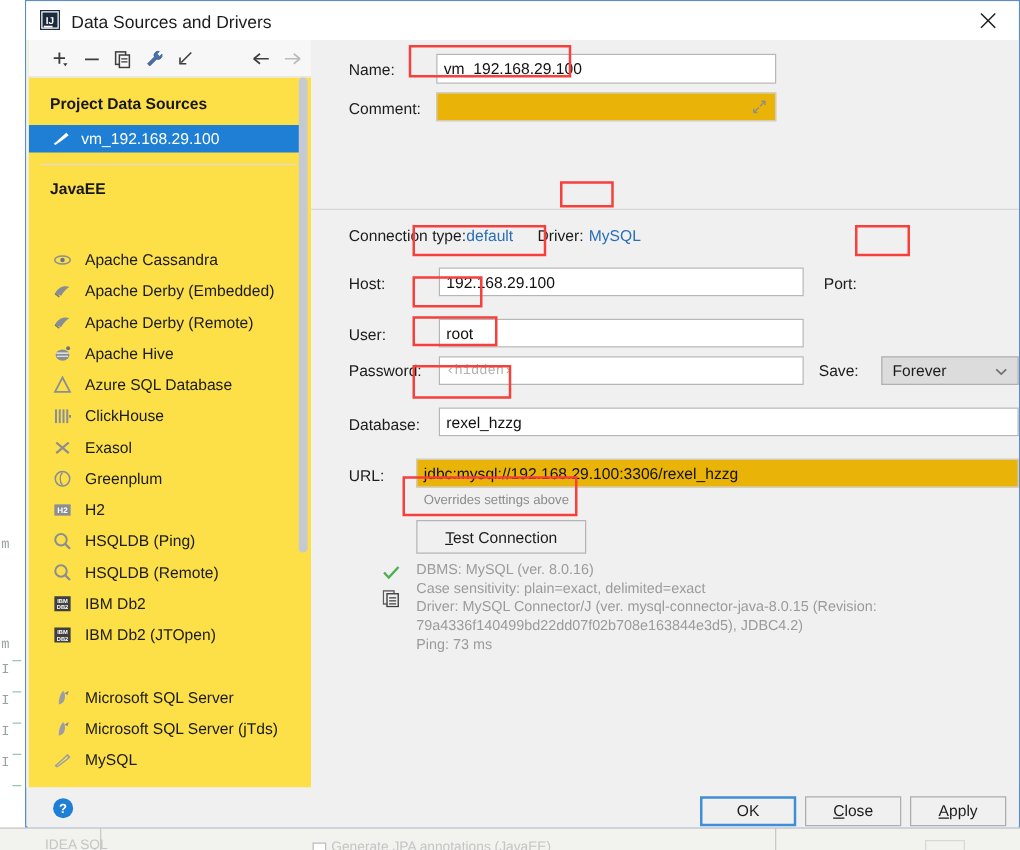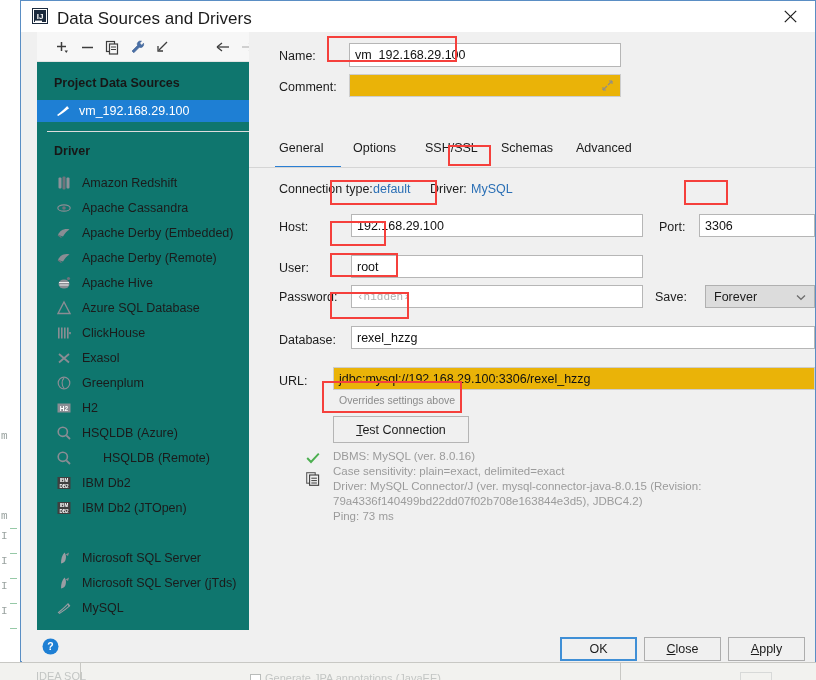--- a/index.html
+++ b/index.html
@@ -32,36 +32,36 @@
   }
   .titlebar {
     position: absolute; left:0; top:0; width: 794px; height: 31px;
     background: #ffffff;
     box-sizing: border-box;
   }
   .title-icon {
     position:absolute; left:11px; top:7px; width:16px; height:16px;
   }
   .title-text {
-    position:absolute; left:36px; top:8px; font-size:17px; color:#1c1c1c;
+    position:absolute; left:36px; top:8px; font-size:14px; color:#1c1c1c;
     white-space: nowrap;
   }
   .close-btn {
     position:absolute; right:4px; top:2px; width:42px; height:27px;
     display:flex; align-items:center; justify-content:center;
     cursor:pointer;
   }
   .close-btn svg { display:block; }
 
   .content { position:absolute; left:0; top:31px; width:794px; height:598px; background:#f0f0f0; }
 
   
   .leftpanel {
-    position:absolute; left:16px; top:0; width:226px; height:598px;
-    background:#0f766e;
+    position:absolute; left:2px; top:0; width:226px; height:598px;
+    background:#fde047;
     border-right:1px solid #ffffff;
   }
   .lp-toolbar { position:absolute; left:0; top:0; width:226px; height:30px; background:#f7f7f7; }
   .tb-icon { position:absolute; top:6px; width:18px; height:18px; cursor:pointer; display:flex; align-items:center; justify-content:center; }
   .lp-divider { position:absolute; left:0; top:29px; width:226px; height:1px; background:#e3e3e3; }
 
   .lp-scroll { position:absolute; left:0; top:30px; width:226px; height:568px; overflow:hidden; }
   .section-head {
     position:absolute; left:17px; font-weight:bold; font-size:12.5px; color:#171717;
     white-space:nowrap;
@@ -248,32 +248,22 @@
               <svg width="16" height="14" viewBox="0 0 16 14">
                 <path d="M2 11 C5 8.5 8 6 12 2.2 L13.6 4.4 C10 7.6 6.4 10 3.2 12 Z" fill="#ffffff"></path>
                 <path d="M12 2 L14 4.3 L12.4 5.2 Z" fill="#ffffff"></path>
               </svg>
             </span>
             <span class="ds-label">vm_192.168.29.100</span>
           </div>
 
           <div class="ds-sep" style="top:69px;"></div>
 
-          <div class="section-head" style="top:82px;">Driver</div>
-
-          <div class="drv-item" style="top:108px;">
-            <span class="drv-icon">
-              <svg width="16" height="16" viewBox="0 0 16 16">
-                <rect x="2.5" y="2.5" width="3" height="11" rx="1" fill="#8e9199"></rect>
-                <rect x="6.5" y="1.5" width="3" height="13" rx="1" fill="#6f737c"></rect>
-                <rect x="10.5" y="2.5" width="3" height="11" rx="1" fill="#8e9199"></rect>
-              </svg>
-            </span>
-            <span class="drv-label">Amazon Redshift</span>
-          </div>
+          <div class="section-head" style="top:82px;">JavaEE</div>
+
 
           <div class="drv-item" style="top:158px;">
             <span class="drv-icon">
               <svg width="16" height="16" viewBox="0 0 16 16">
                 <path d="M2 10 C4 5 9 3 13.5 4.5 C11 6 9 8 7 11.5 Z" fill="#8a8d94"></path>
                 <path d="M2 10 L5.5 12.5" stroke="#6f737c" stroke-width="1.2"></path>
               </svg>
             </span>
             <span class="drv-label">Apache Derby (Embedded)</span>
           </div>
@@ -361,24 +351,24 @@
             <span class="drv-label">H2</span>
           </div>
 
           <div class="drv-item" style="top:358px;">
             <span class="drv-icon">
               <svg width="16" height="16" viewBox="0 0 16 16">
                 <circle cx="6.8" cy="6.8" r="4.6" fill="none" stroke="#8a8d94" stroke-width="1.6"></circle>
                 <line x1="10.3" y1="10.3" x2="14" y2="14" stroke="#8a8d94" stroke-width="1.8"></line>
               </svg>
             </span>
-            <span class="drv-label">HSQLDB (Azure)</span>
-          </div>
-
-          <div class="drv-item" style="top:383px;gap:21px;">
+            <span class="drv-label">HSQLDB (Ping)</span>
+          </div>
+
+          <div class="drv-item" style="top:383px;">
             <span class="drv-icon">
               <svg width="16" height="16" viewBox="0 0 16 16">
                 <circle cx="6.8" cy="6.8" r="4.6" fill="none" stroke="#8a8d94" stroke-width="1.6"></circle>
                 <line x1="10.3" y1="10.3" x2="14" y2="14" stroke="#8a8d94" stroke-width="1.8"></line>
               </svg>
             </span>
             <span class="drv-label">HSQLDB (Remote)</span>
           </div>
 
           <div class="drv-item" style="top:408px;">
@@ -452,43 +442,32 @@
         </div>
         <span class="expand-icon" style="left:353px; top:48px;">
           <svg width="11" height="11" viewBox="0 0 11 11">
             <path d="M10 1 L6 5" stroke="#8d8d8d" stroke-width="1.1"></path>
             <path d="M10 1 L7 1 M10 1 L10 4" stroke="#8d8d8d" stroke-width="1.1"></path>
             <path d="M1 10 L5 6" stroke="#8d8d8d" stroke-width="1.1"></path>
             <path d="M1 10 L4 10 M1 10 L1 7" stroke="#8d8d8d" stroke-width="1.1"></path>
           </svg>
         </span>
 
-        <div class="tabs">
-          <span class="tab" style="left:0px;">General</span>
-          <span class="tab" style="left:74px;">Options</span>
-          <span class="tab" style="left:146px;">SSH/SSL</span>
-          <span class="tab" style="left:222px;">Schemas</span>
-          <span class="tab" style="left:297px;">Advanced</span>
-          <span class="tab-underline" style="left:-4px; width:66px;"></span>
-        </div>
         <div class="tabs-baseline"></div>
 
         <span class="form-label" style="left:30px; top:150px;">Connection type:</span>
         <span class="form-label link" style="left:124px; top:150px;">default</span>
         <span class="form-label" style="left:181px; top:150px;">Driver:</span>
         <span class="form-label link" style="left:222px; top:150px;">MySQL</span>
 
         <span class="form-label" style="left:30px; top:188px;">Host:</span>
         <div class="tfield" style="left:102px; top:182px; width:292px; height:23px;">
           <span>192.168.29.100</span>
         </div>
         <span class="form-label" style="left:410px; top:188px;">Port:</span>
-        <div class="tfield" style="left:450px; top:182px; width:116px; height:23px;">
-          <span>3306</span>
-        </div>
 
         <span class="form-label" style="left:30px; top:229px;">User:</span>
         <div class="tfield" style="left:102px; top:223px; width:292px; height:23px;">
           <span>root</span>
         </div>
 
         <span class="form-label" style="left:30px; top:258px;">Password:</span>
         <div class="tfield" style="left:102px; top:253px; width:292px; height:23px;">
           <span class="placeholder" style="color:#b1b1b1; font-family:'Liberation Mono', monospace; font-size:11px;">‹hidden›</span>
         </div>

